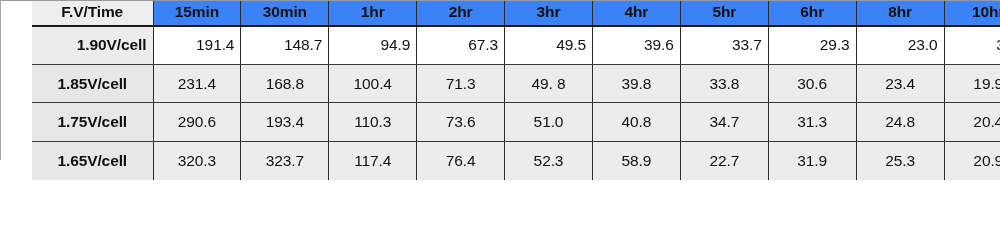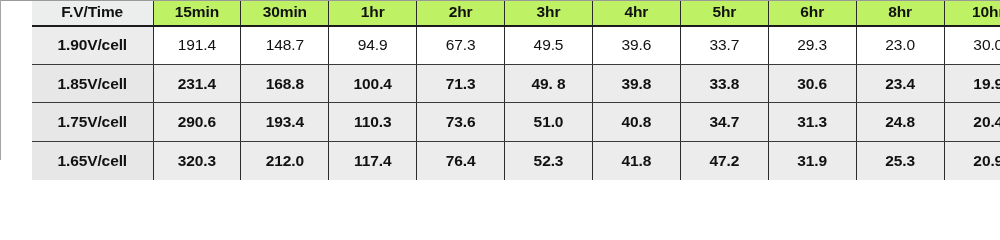--- a/index.html
+++ b/index.html
@@ -48,49 +48,50 @@
   }
   table.data-table tr > *:last-child {
     border-right: none;
   }
   table.data-table tbody tr:last-child > * {
     border-bottom: none;
   }
 
   
   table.data-table thead th {
-    background: #bef264;
+    background: #3b82f6;
     border-bottom: 2.1px solid #1c1c1c;
     font-weight: bold;
   }
   table.data-table thead th.col-head-label {
     background: #eceded;
   }
 
   
   table.data-table tbody tr.row-shaded > * {
     background: #ececec;
   }
   table.data-table tbody tr.row-plain > * {
     background: #ffffff;
+    text-align: right;
   }
   
   table.data-table tbody tr > th.row-label,
   table.data-table tbody tr.row-plain > th.row-label {
     background: #ececec;
     font-weight: bold;
   }
   table.data-table tbody tr.row-shaded > th.row-label {
     background: #e7e7e7;
   }
   table.data-table tbody tr.row-plain > td.cell {
     font-weight: normal;
   }
   table.data-table tbody tr.row-shaded > td.cell {
-    font-weight: bold;
+    font-weight: normal;
   }
   table.data-table tbody tr.row-plain > th.row-label {
     font-weight: bold;
   }
 
   
   #table-wrap::before {
     content: "";
     position: absolute;
     left: 0; top: 0; right: 0;
@@ -176,25 +177,25 @@
         <td class="cell">51.0</td>
         <td class="cell">40.8</td>
         <td class="cell">34.7</td>
         <td class="cell">31.3</td>
         <td class="cell">24.8</td>
         <td class="cell">20.4</td>
       </tr>
       <tr class="row-shaded">
         <th class="row-label">1.65V/cell</th>
         <td class="cell">320.3</td>
-        <td class="cell">212.0</td>
+        <td class="cell">323.7</td>
         <td class="cell">117.4</td>
         <td class="cell">76.4</td>
         <td class="cell">52.3</td>
-        <td class="cell">41.8</td>
-        <td class="cell">47.2</td>
+        <td class="cell">58.9</td>
+        <td class="cell">22.7</td>
         <td class="cell">31.9</td>
         <td class="cell">25.3</td>
         <td class="cell">20.9</td>
       </tr>
     </tbody>
   </table>
 </div>
 
 </body></html>

